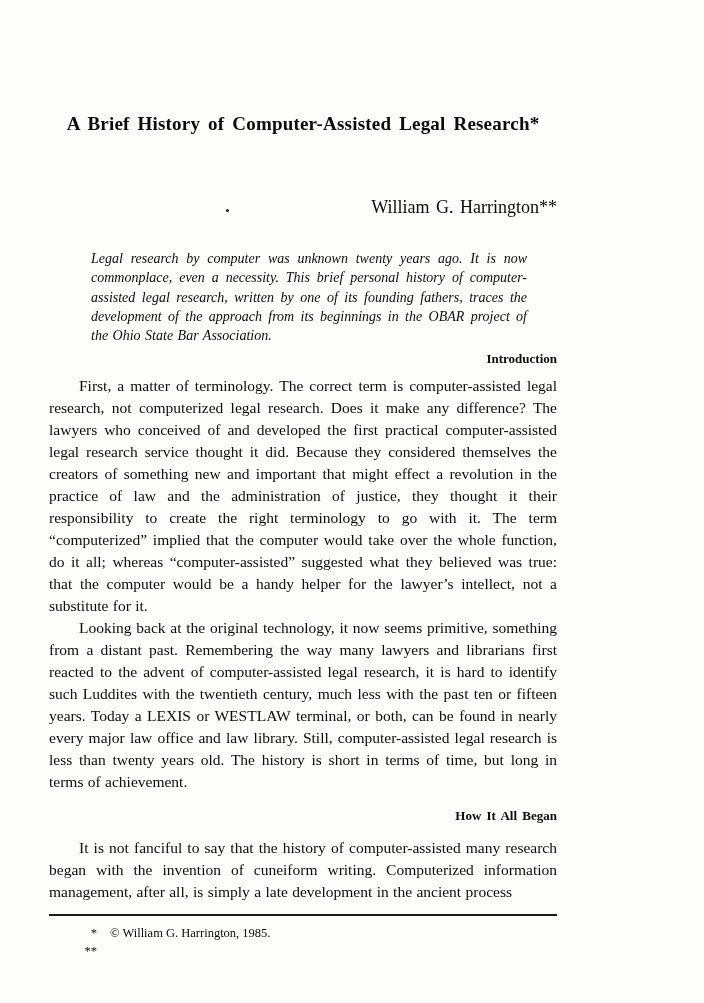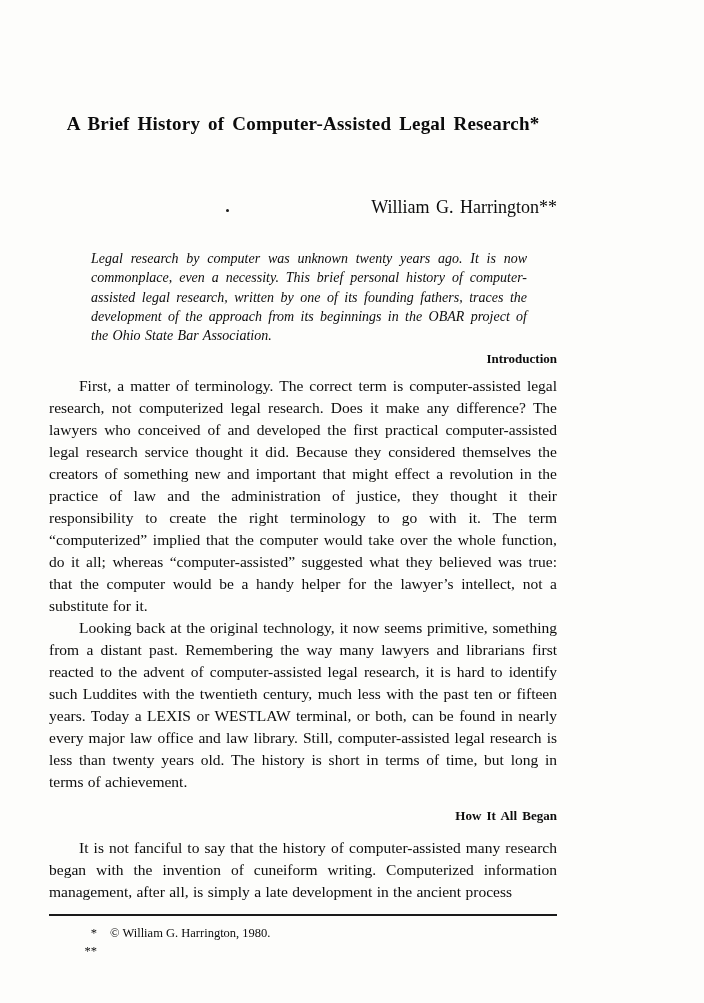--- a/index.html
+++ b/index.html
@@ -126,21 +126,21 @@
 
     <h2 class="section-heading second">How It All Began</h2>
 
     <p class="body-para">It is not fanciful to say that the history of computer-assisted many research began with the invention of cuneiform writing. Computerized information management, after all, is simply a late development in the ancient process</p>
 
     <div class="footnote-rule"></div>
 
     <div class="footnotes">
       <div class="footnote">
         <span class="fn-marker">*</span>
-        <span class="fn-text">© William G. Harrington, 1980.</span>
+        <span class="fn-text">© William G. Harrington, 1985.</span>
       </div>
       <div class="footnote">
         <span class="fn-marker">**</span>
       </div>
     </div>
 
   </div>
 </div>
 
 </body></html>

